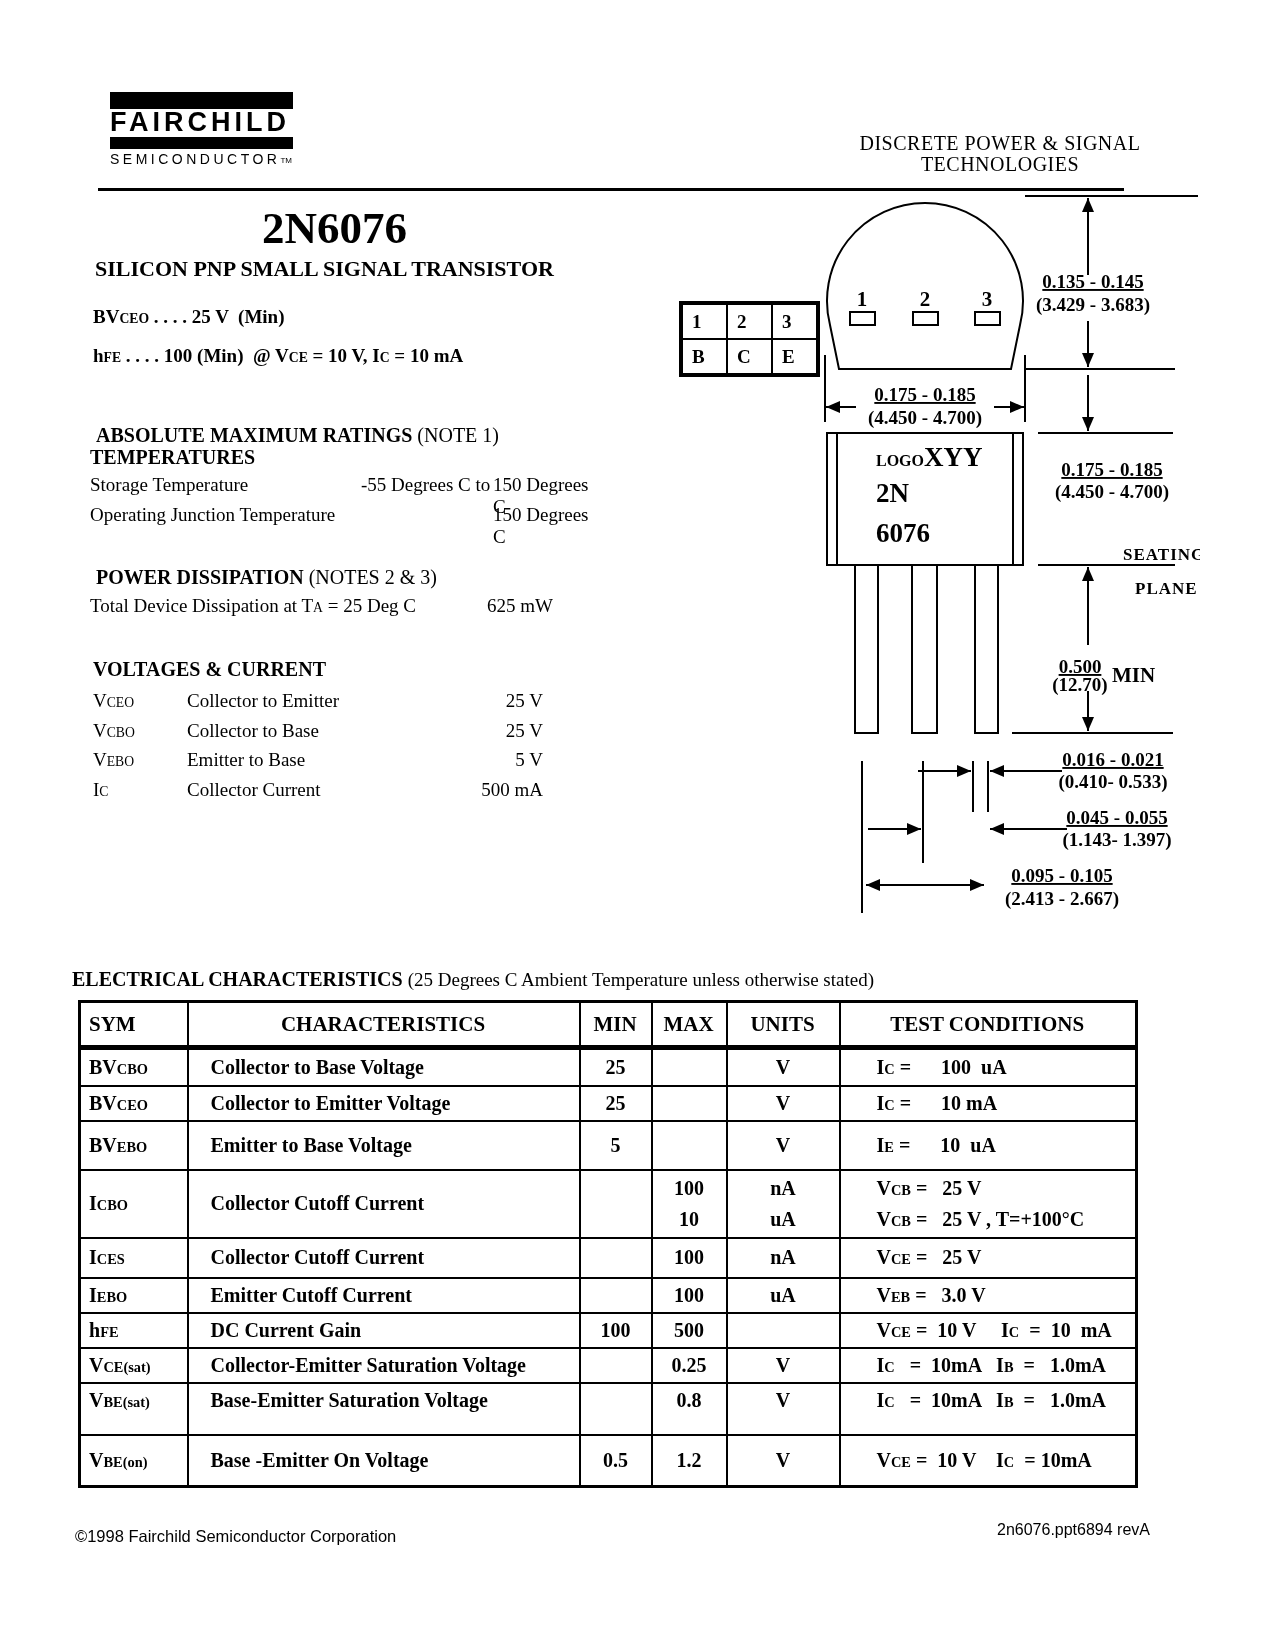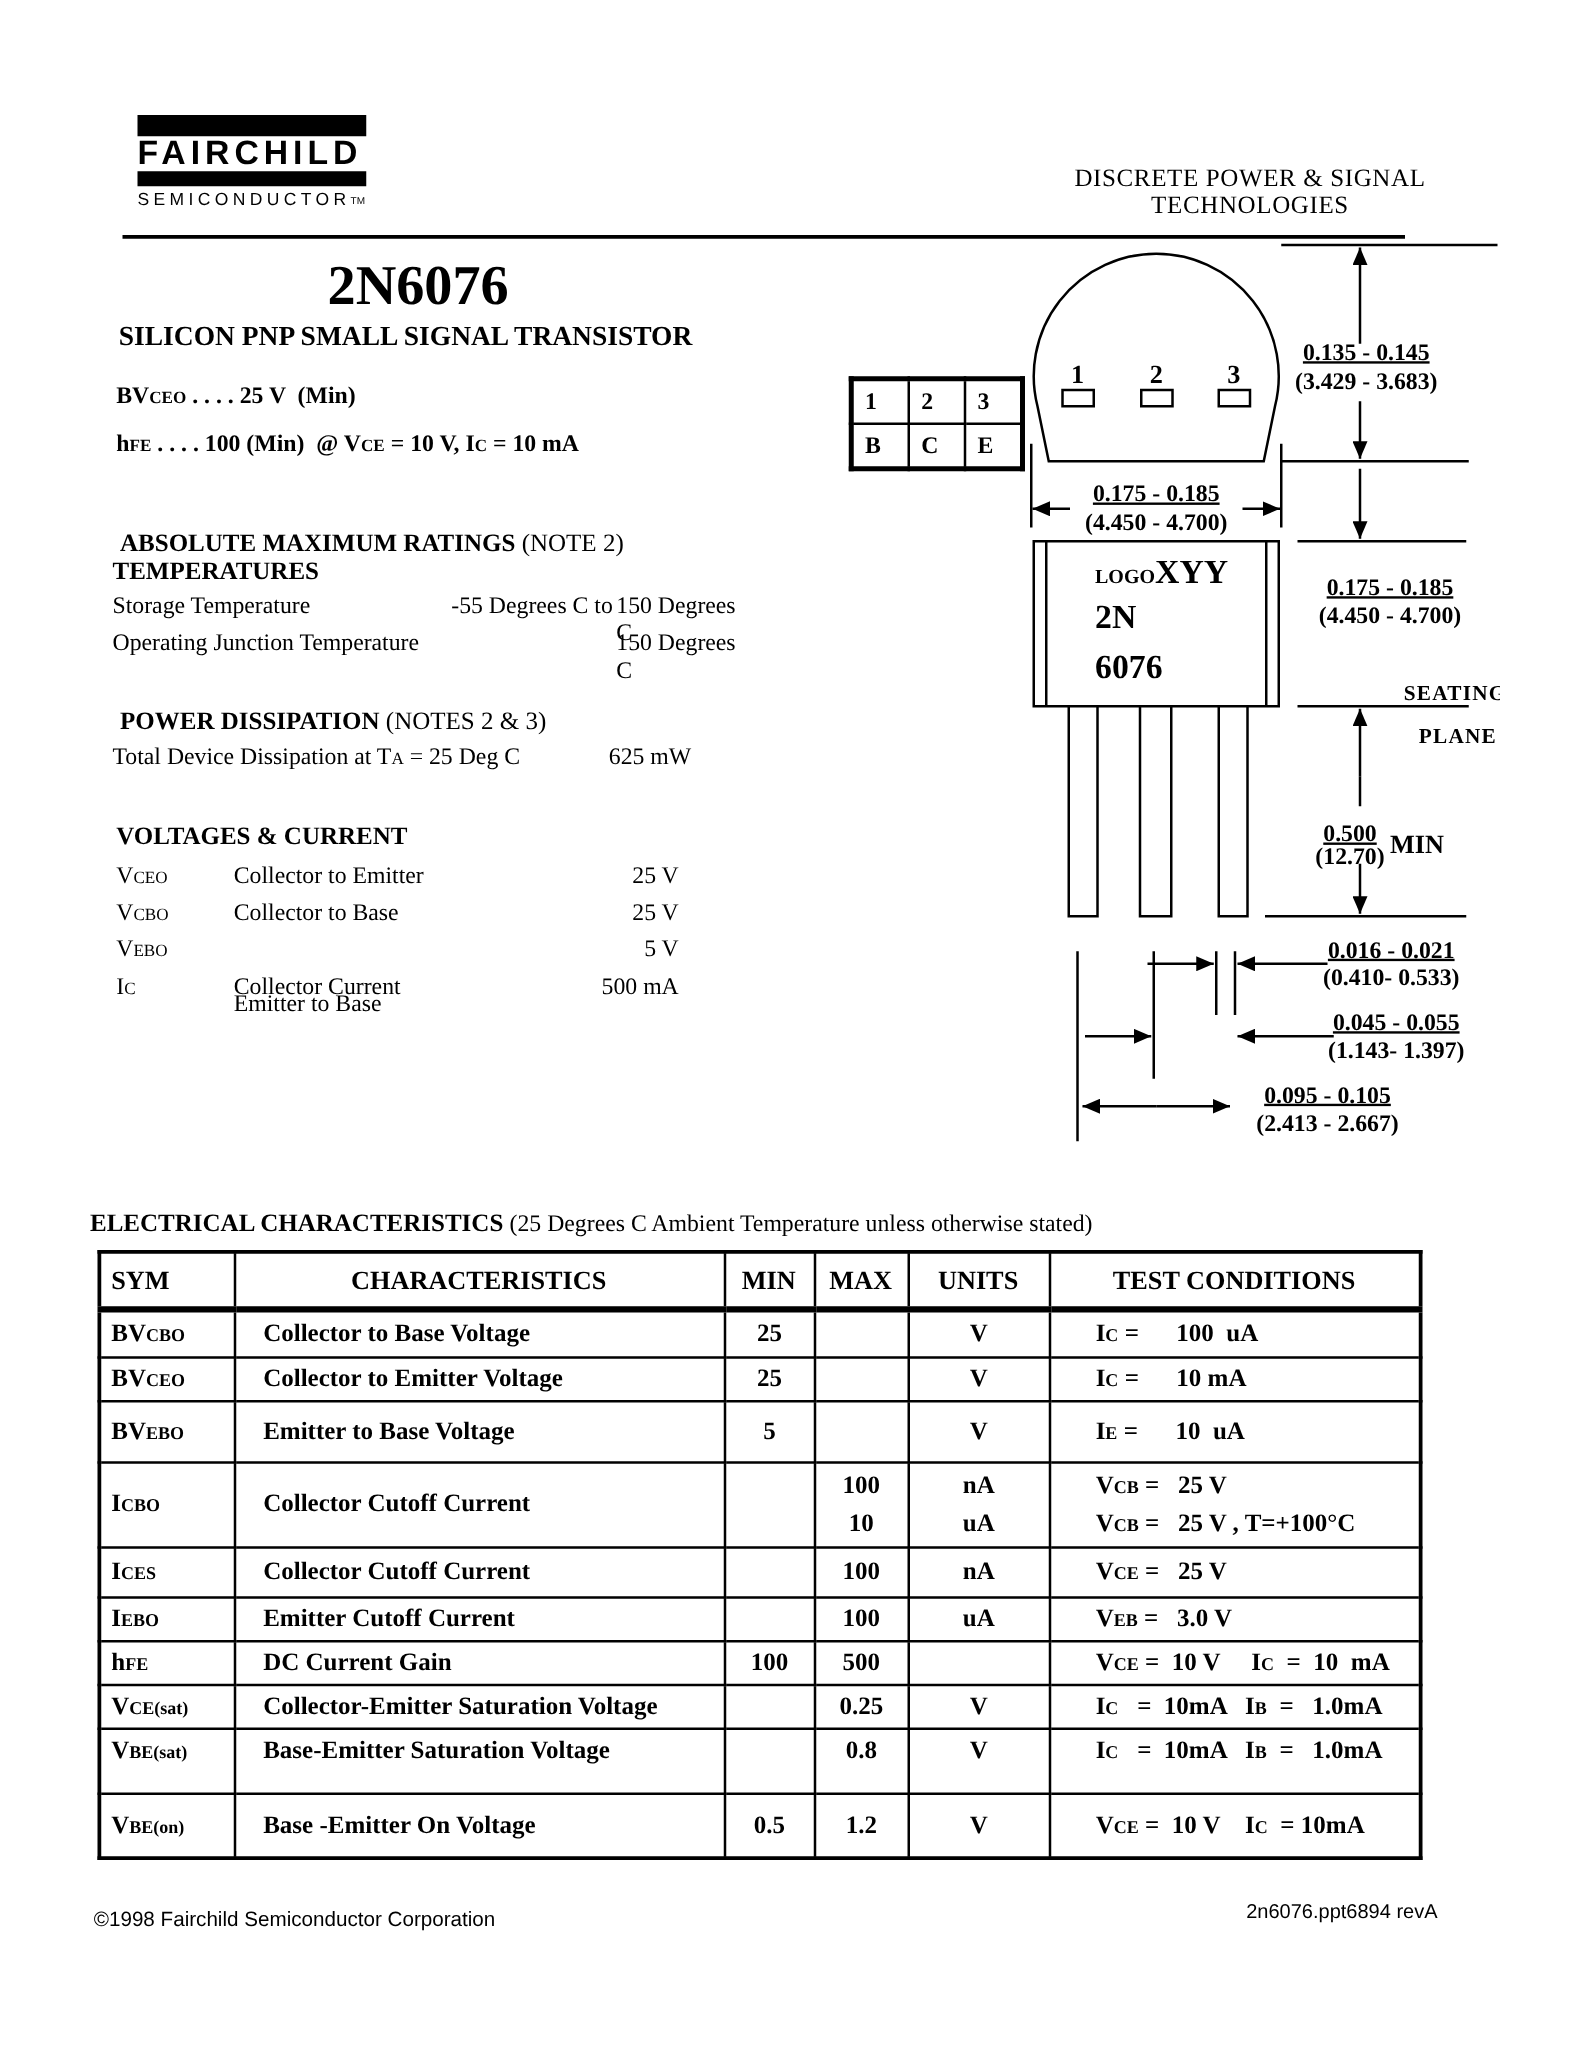--- a/index.html
+++ b/index.html
@@ -85,21 +85,21 @@
       <td>3</td>
     </tr>
     <tr>
       <td>B</td>
       <td>C</td>
       <td>E</td>
     </tr>
   </tbody>
     </table>
 
-  <div class="abs sect" style="left:96px;top:424px;"><span class="b">ABSOLUTE MAXIMUM RATINGS</span> <span class="note">(NOTE 2)</span></div>
+  <div class="abs sect" style="left:96px;top:424px;"><span class="b">ABSOLUTE MAXIMUM RATINGS</span> <span class="note">(NOTE 1)</span></div>
   <div class="abs sect" style="left:90px;top:446px;">TEMPERATURES</div>
 
   <div class="abs row-line" style="left:90px;top:474px;width:500px;">
     <span class="abs" style="left:0;">Storage Temperature</span>
     <span class="abs" style="left:271px;">-55 Degrees C to</span>
     <span class="abs" style="left:403px;">150 Degrees C</span>
   </div>
   <div class="abs row-line" style="left:90px;top:504px;width:500px;">
     <span class="abs" style="left:0;">Operating Junction Temperature</span>
     <span class="abs" style="left:403px;">150 Degrees C</span>
@@ -117,21 +117,21 @@
     <span class="abs" style="left:94px;">Collector to Emitter</span>
     <span class="abs" style="right:0;">25 V</span>
   </div>
   <div class="abs row-line" style="left:93px;top:720px;width:450px;">
     <span class="abs" style="left:0;"><span>V</span><span class="sc">CBO</span></span>
     <span class="abs" style="left:94px;">Collector to Base</span>
     <span class="abs" style="right:0;">25 V</span>
   </div>
   <div class="abs row-line" style="left:93px;top:749px;width:450px;">
     <span class="abs" style="left:0;"><span>V</span><span class="sc">EBO</span></span>
-    <span class="abs" style="left:94px;margin-top:44px;">Emitter to Base</span>
+    <span class="abs" style="left:94px;">Emitter to Base</span>
     <span class="abs" style="right:0;">5 V</span>
   </div>
   <div class="abs row-line" style="left:93px;top:779px;width:450px;">
     <span class="abs" style="left:0;"><span>I</span><span class="sc">C</span></span>
     <span class="abs" style="left:94px;">Collector Current</span>
     <span class="abs" style="right:0;">500 mA</span>
   </div>
 
   <svg class="abs" style="left:760px;top:185px;" width="440" height="730" viewBox="0 0 440 730">
     <defs>

